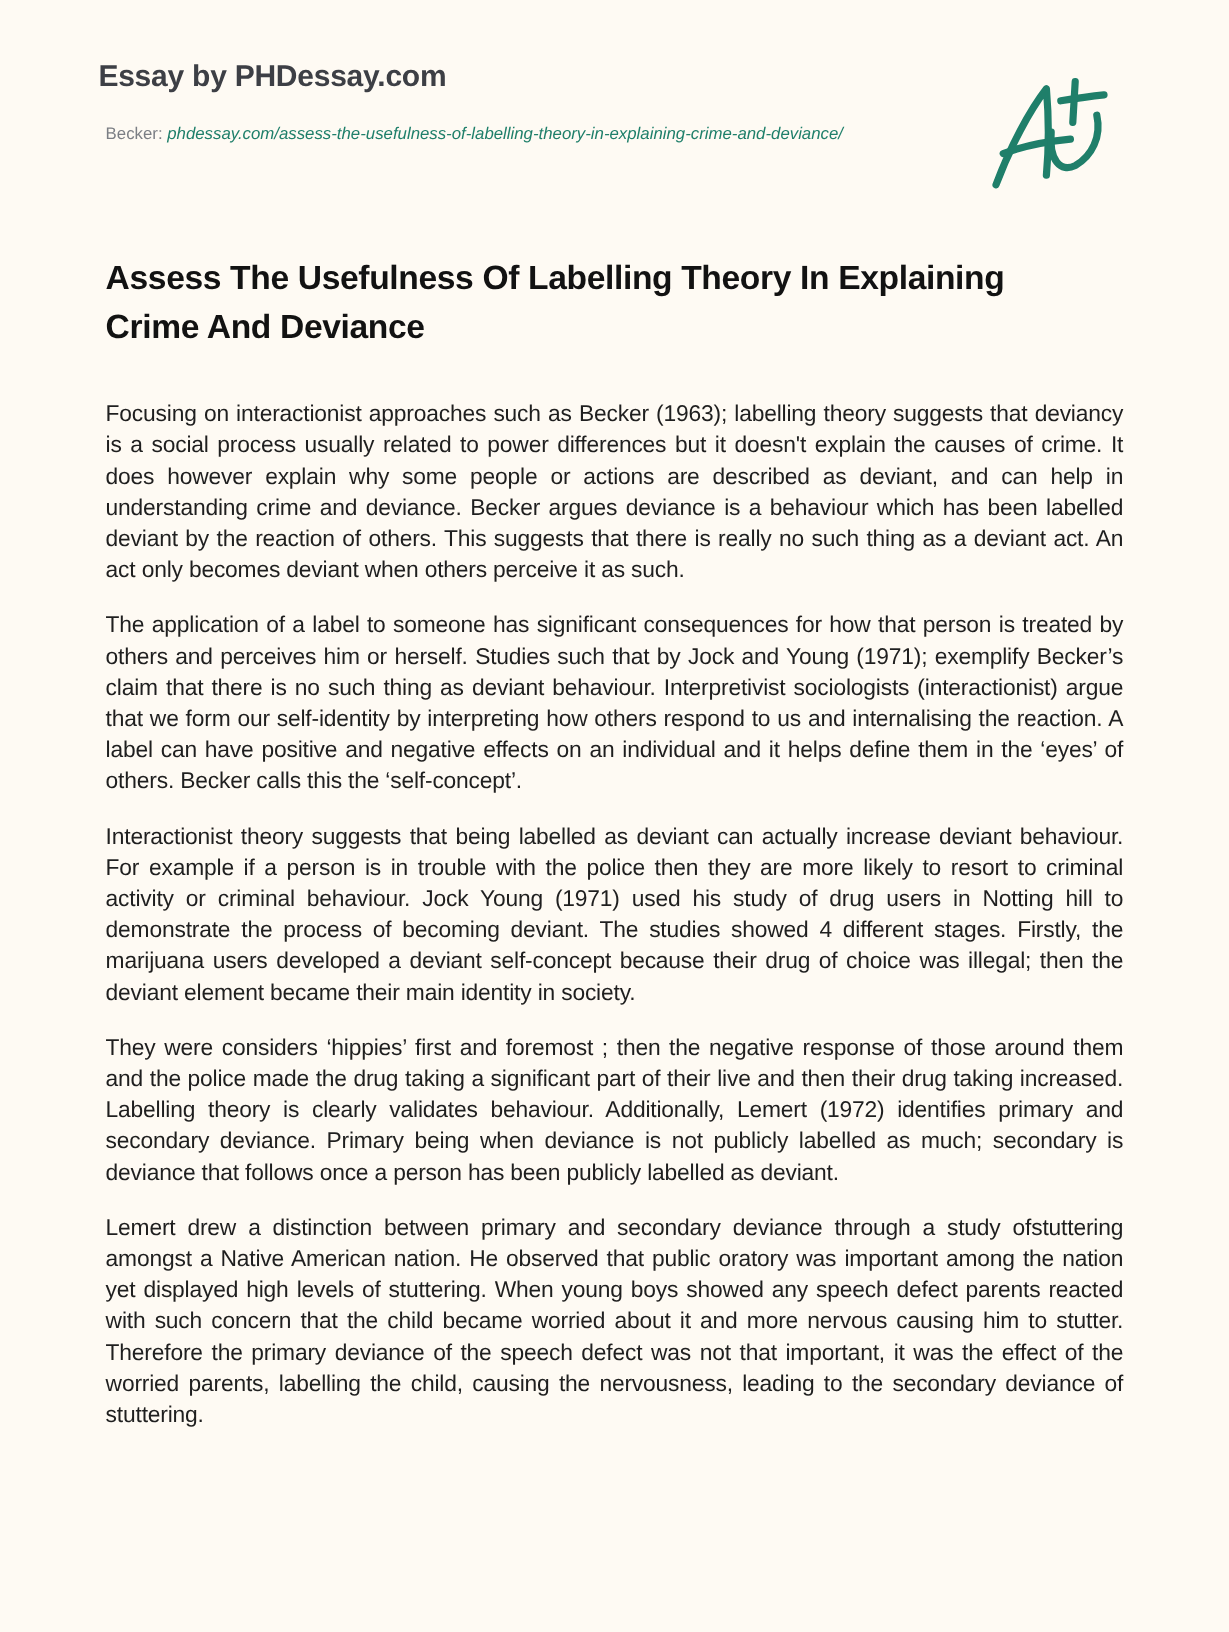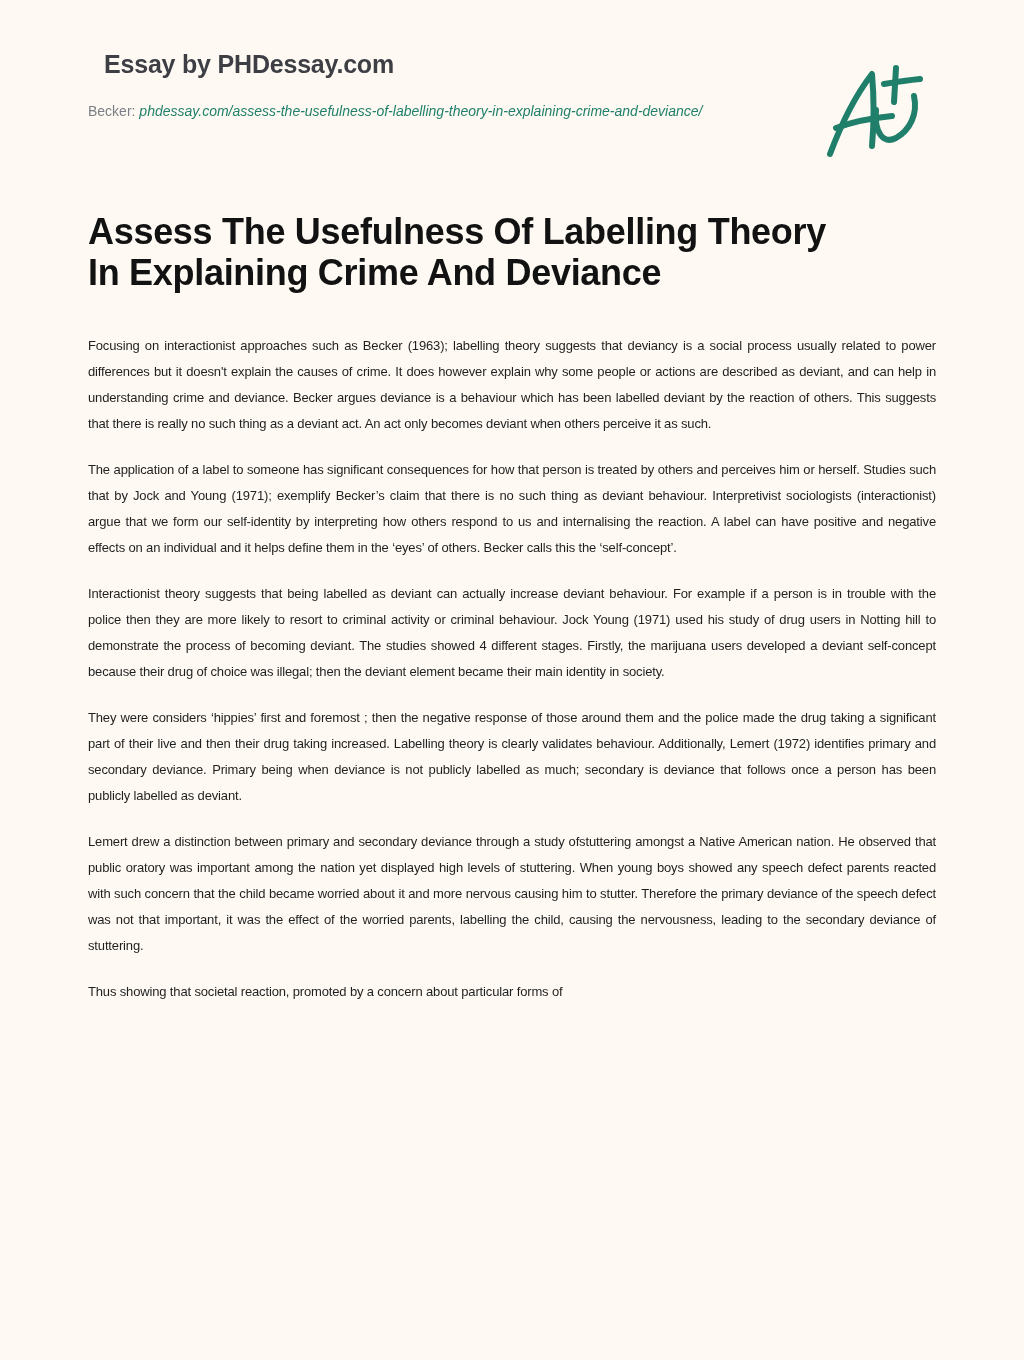--- a/index.html
+++ b/index.html
@@ -10,21 +10,21 @@
       width: 1024px;
       height: 1360px;
       overflow: hidden;
       background: #fefaf3;
       font-family: "Liberation Sans", sans-serif;
       color: #222222;
       position: relative;
     }
     .brand {
       position: absolute;
-      left: 104px;
+      left: 82px;
       top: 50px;
       font-size: 25px;
       font-weight: bold;
       color: #3d3f45;
       letter-spacing: -0.2px;
     }
     .source {
       position: absolute;
       left: 88px;
       top: 101px;
@@ -44,35 +44,35 @@
       top: 62px;
       width: 110px;
       height: 100px;
     }
     .title {
       position: absolute;
       left: 88px;
       top: 211px;
       width: 760px;
       margin: 0;
-      font-size: 36px;
+      font-size: 28px;
       line-height: 41px;
       font-weight: bold;
       color: #121212;
       letter-spacing: -0.3px;
     }
     .body {
       position: absolute;
       left: 88px;
       top: 333px;
       width: 848px;
     }
     .body p {
       margin: 0 0 20px 0;
-      font-size: 13px;
+      font-size: 19px;
       line-height: 26px;
       text-align: justify;
       color: #1f1f1f;
       letter-spacing: -0.15px;
     }
   </style>
 </head>
 <body>
 
 <div class="brand">Essay by PHDessay.com</div>
@@ -92,14 +92,13 @@
 </div>
 
 <h1 class="title">Assess The Usefulness Of Labelling Theory In Explaining Crime And Deviance</h1>
 
 <div class="body">
   <p>Focusing on interactionist approaches such as Becker (1963); labelling theory suggests that deviancy is a social process usually related to power differences but it doesn't explain the causes of crime. It does however explain why some people or actions are described as deviant, and can help in understanding crime and deviance. Becker argues deviance is a behaviour which has been labelled deviant by the reaction of others. This suggests that there is really no such thing as a deviant act. An act only becomes deviant when others perceive it as such.</p>
   <p>The application of a label to someone has significant consequences for how that person is treated by others and perceives him or herself. Studies such that by Jock and Young (1971); exemplify Becker’s claim that there is no such thing as deviant behaviour. Interpretivist sociologists (interactionist) argue that we form our self-identity by interpreting how others respond to us and internalising the reaction. A label can have positive and negative effects on an individual and it helps define them in the ‘eyes’ of others. Becker calls this the ‘self-concept’.</p>
   <p>Interactionist theory suggests that being labelled as deviant can actually increase deviant behaviour. For example if a person is in trouble with the police then they are more likely to resort to criminal activity or criminal behaviour. Jock Young (1971) used his study of drug users in Notting hill to demonstrate the process of becoming deviant. The studies showed 4 different stages. Firstly, the marijuana users developed a deviant self-concept because their drug of choice was illegal; then the deviant element became their main identity in society.</p>
   <p>They were considers ‘hippies’ first and foremost ; then the negative response of those around them and the police made the drug taking a significant part of their live and then their drug taking increased. Labelling theory is clearly validates behaviour. Additionally, Lemert (1972) identifies primary and secondary deviance. Primary being when deviance is not publicly labelled as much; secondary is deviance that follows once a person has been publicly labelled as deviant.</p>
   <p>Lemert drew a distinction between primary and secondary deviance through a study ofstuttering amongst a Native American nation. He observed that public oratory was important among the nation yet displayed high levels of stuttering. When young boys showed any speech defect parents reacted with such concern that the child became worried about it and more nervous causing him to stutter. Therefore the primary deviance of the speech defect was not that important, it was the effect of the worried parents, labelling the child, causing the nervousness, leading to the secondary deviance of stuttering.</p>
-  <p>Thus showing that societal reaction, promoted by a concern about particular forms of</p>
 </div>
 
 </body></html>

